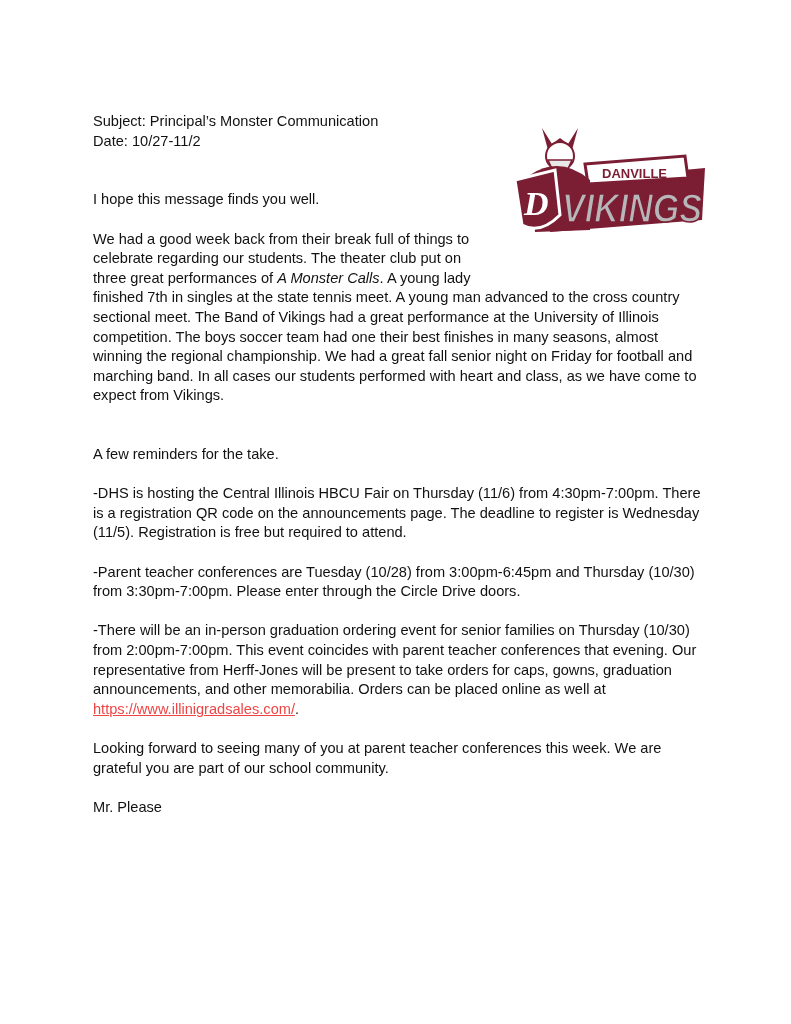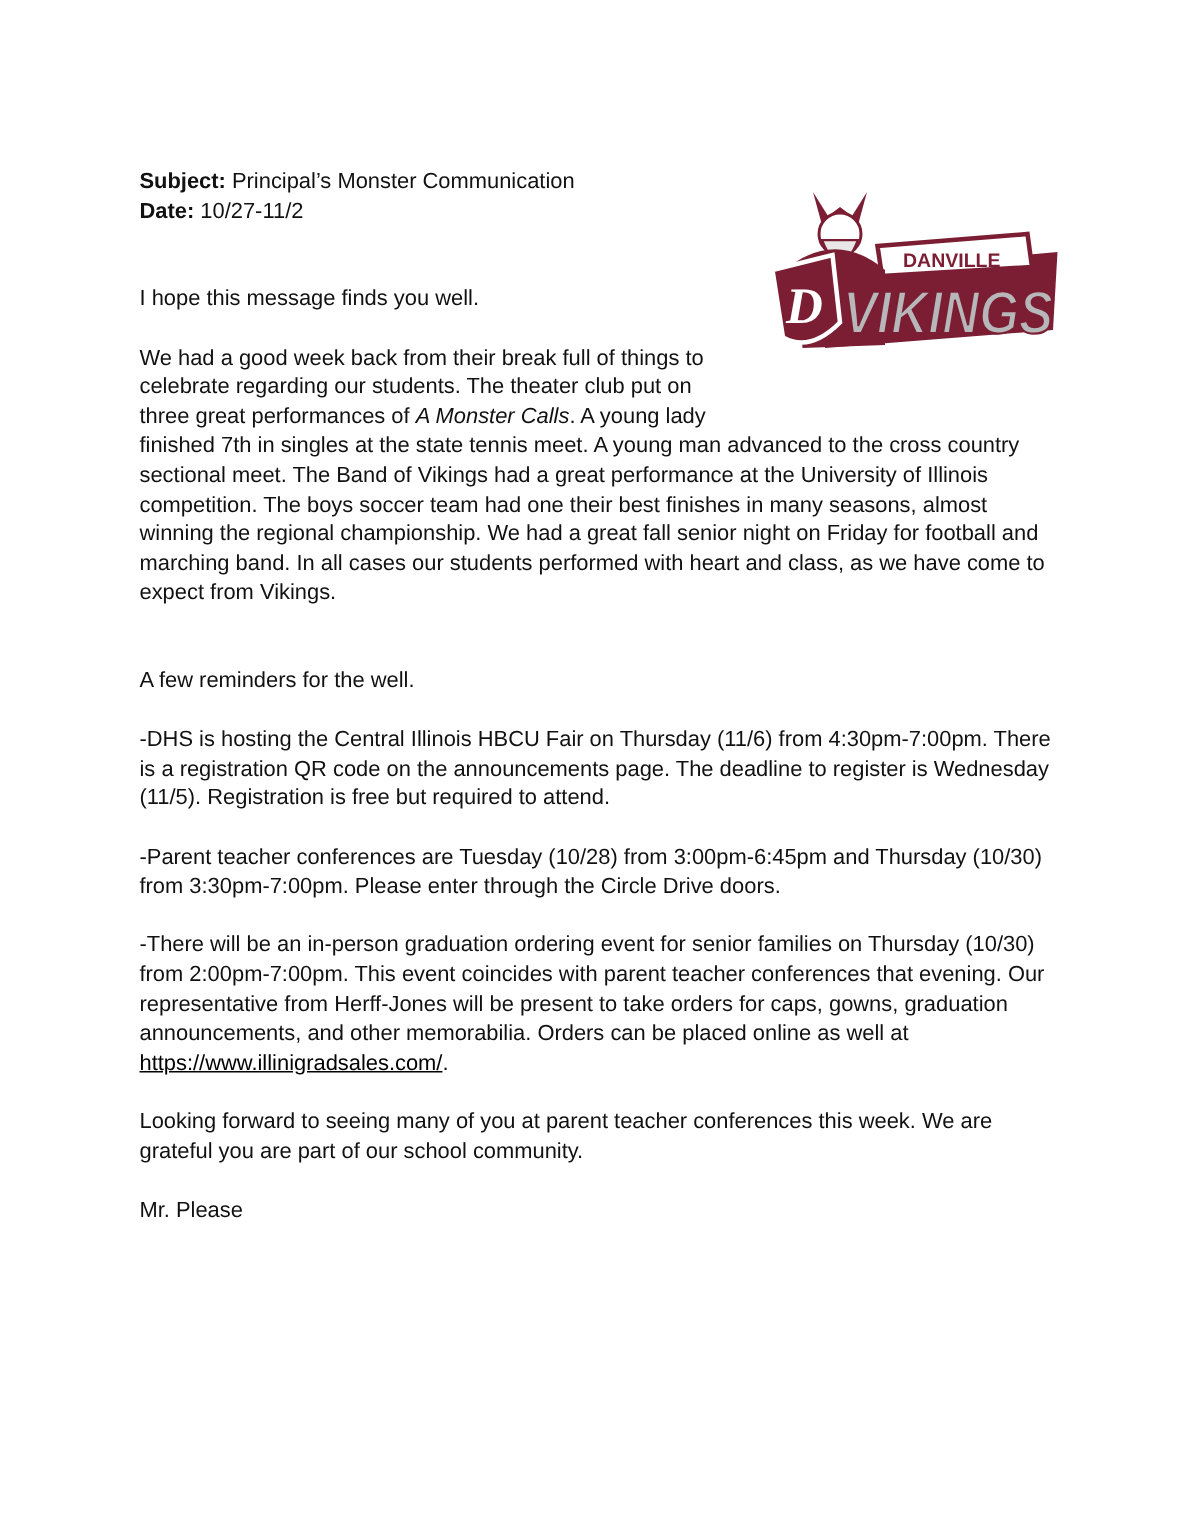--- a/index.html
+++ b/index.html
@@ -4,23 +4,23 @@
   <style>
     html, body { margin: 0; padding: 0; background: #ffffff; }
     body { width: 791px; height: 1024px; position: relative; overflow: hidden; }
     .page {
       position: absolute; left: 0; top: 0; width: 791px; height: 1024px; background: #ffffff;
       font-family: "Liberation Sans", sans-serif; font-size: 14.6px; line-height: 19.6px; color: #111111;
     }
     .text-col { position: absolute; left: 93px; top: 112px; width: 610px; }
     p { margin: 0; }
     .gap { height: 19.6px; }
-    .bold { font-weight: bold; }
+    .bold { font-weight: normal; }
     .narrow { width: 400px; }
-    a.link { color: #000000; }
+    a.link { color: #ef4444; }
     .logo {
       position: absolute; left: 510px; top: 120px; width: 200px; height: 120px;
     }
   </style>
 </head>
 <body>
 
 <div class="page">
 
   <div class="logo">
@@ -53,21 +53,21 @@
 
     <div>
       <p class="narrow">We had a good week back from their break full of things to</p>
       <p class="narrow">celebrate regarding our students. The theater club put on</p>
       <p class="narrow"><span>three great performances of </span><i>A Monster Calls</i><span>. A young lady</span></p>
       <p>finished 7th in singles at the state tennis meet. A young man advanced to the cross country sectional meet. The Band of Vikings had a great performance at the University of Illinois competition. The boys soccer team had one their best finishes in many seasons, almost winning the regional championship. We had a great fall senior night on Friday for football and marching band. In all cases our students performed with heart and class, as we have come to expect from Vikings.</p>
     </div>
     <div class="gap"></div>
 
     <div class="gap"></div>
-    <p>A few reminders for the well.</p>
+    <p>A few reminders for the take.</p>
     <div class="gap"></div>
     <p>-DHS is hosting the Central Illinois HBCU Fair on Thursday (11/6) from 4:30pm-7:00pm. There is a registration QR code on the announcements page. The deadline to register is Wednesday (11/5). Registration is free but required to attend.</p>
     <div class="gap"></div>
     <p>-Parent teacher conferences are Tuesday (10/28) from 3:00pm-6:45pm and Thursday (10/30) from 3:30pm-7:00pm. Please enter through the Circle Drive doors.</p>
     <div class="gap"></div>
     <p><span>-There will be an in-person graduation ordering event for senior families on Thursday (10/30) from 2:00pm-7:00pm. This event coincides with parent teacher conferences that evening. Our representative from Herff-Jones will be present to take orders for caps, gowns, graduation announcements, and other memorabilia. Orders can be placed online as well at </span><a class="link" href="#">https://www.illinigradsales.com/</a><span>.</span></p>
     <div class="gap"></div>
     <p>Looking forward to seeing many of you at parent teacher conferences this week. We are grateful you are part of our school community.</p>
     <div class="gap"></div>
     <p>Mr. Please</p>

